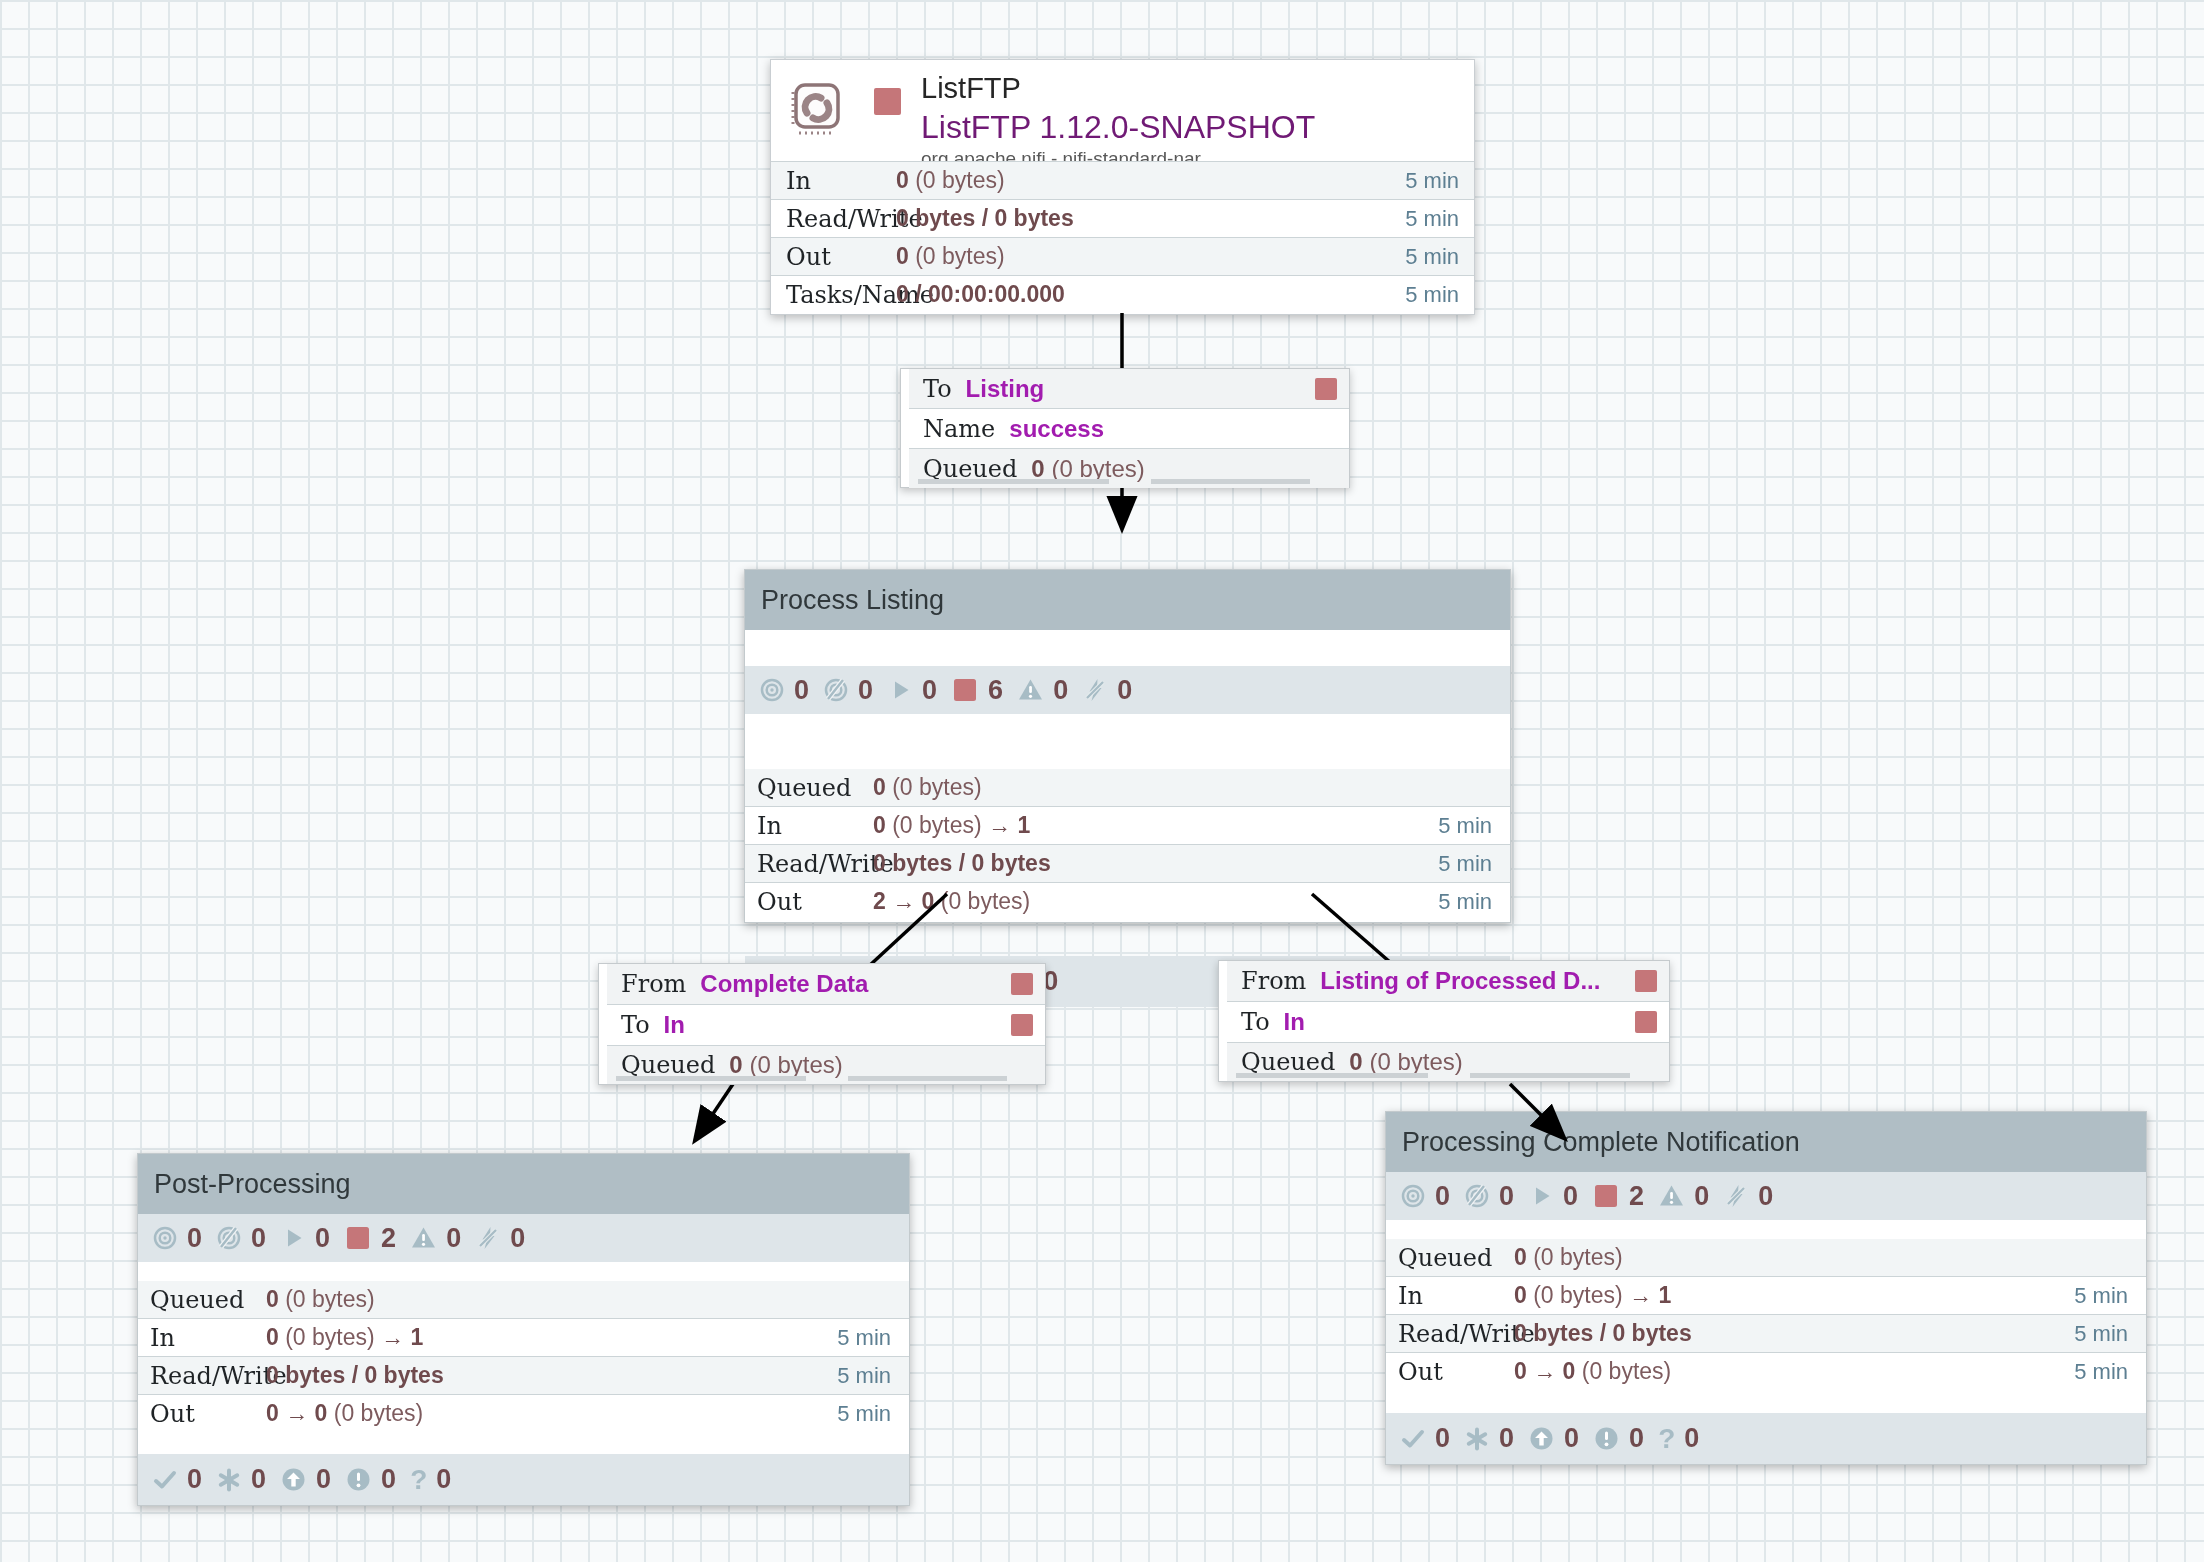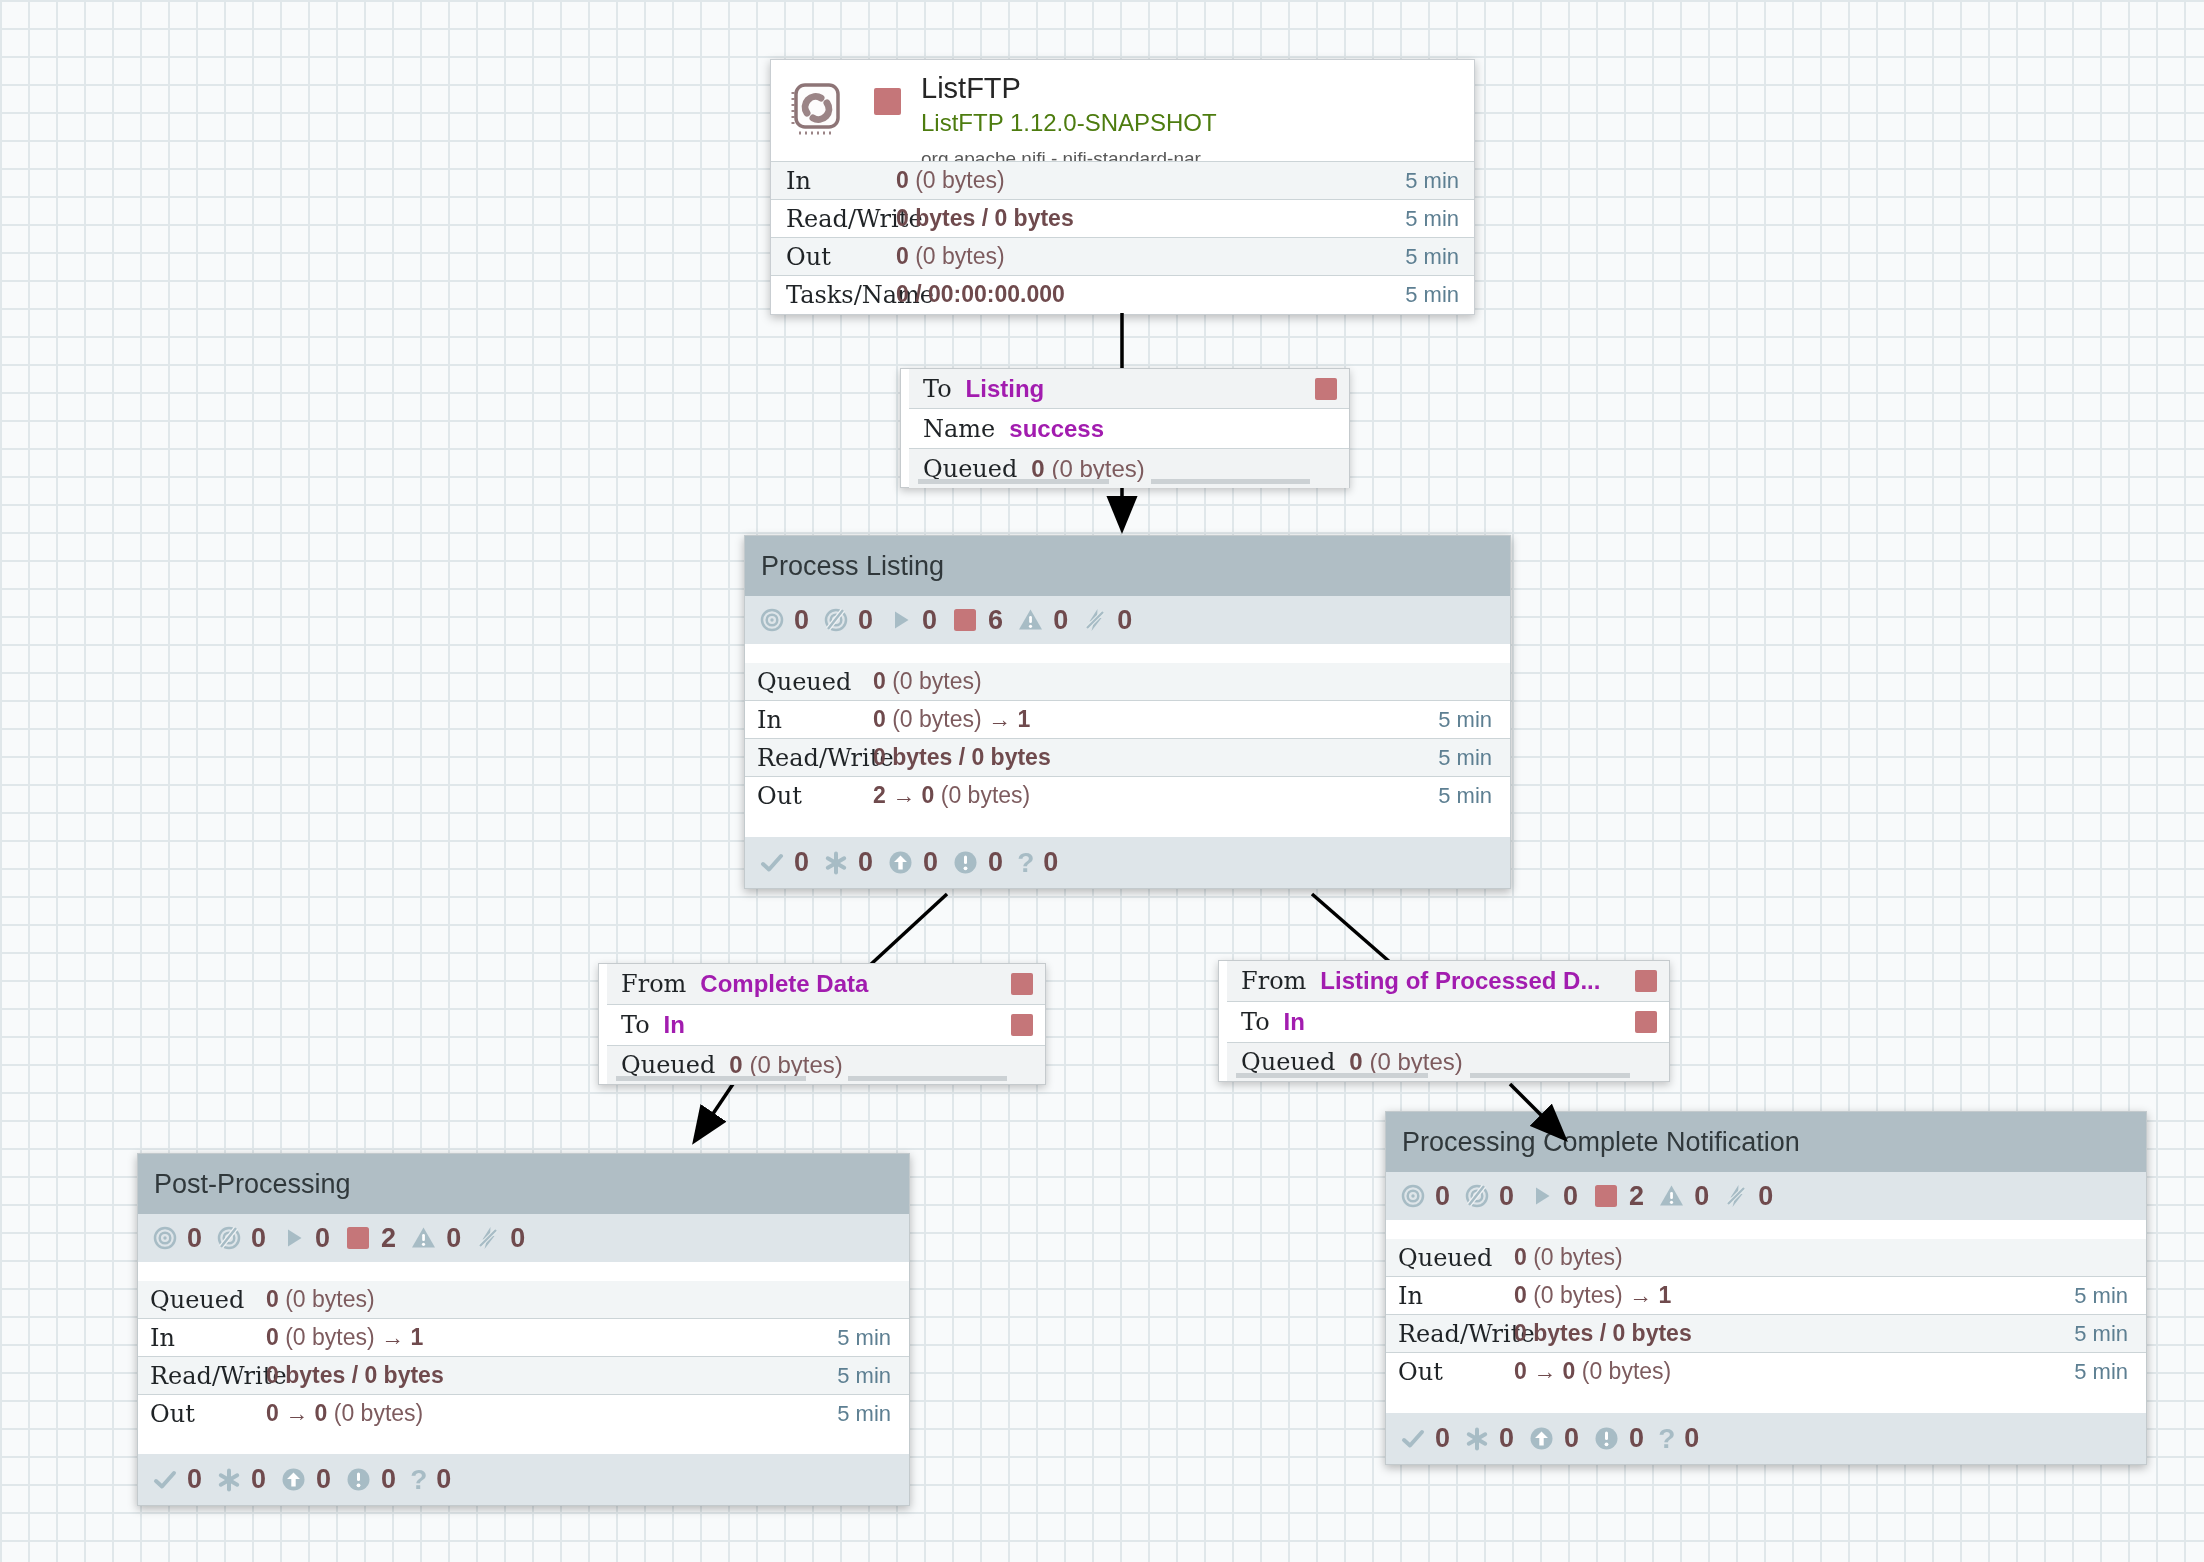--- a/index.html
+++ b/index.html
@@ -13,21 +13,21 @@
     font-family:"Liberation Sans",sans-serif;
   }
 
   
   .proc{
     position:absolute;background:#fff;border:1px solid #c9ced2;
     box-shadow:0 3px 9px rgba(0,0,0,.25);z-index:2;
   }
   .proc-head{position:relative;height:101px;}
   .proc-title{position:absolute;left:150px;top:12px;font-size:29px;color:#262626;}
-  .proc-type{position:absolute;left:150px;top:49px;font-size:24px;color:#4d7c0f;}
+  .proc-type{position:absolute;left:150px;top:49px;font-size:32px;color:#701a75;}
   .proc-bundle{position:absolute;left:150px;top:88px;font-size:19px;color:#585858;}
   .run-square{position:absolute;left:103px;top:28px;width:27px;height:27px;background:#c57679;border-radius:2px;}
   .proc-icon{position:absolute;left:14px;top:18px;}
 
   .srow{display:flex;align-items:center;height:37px;border-top:1px solid #ccd4d7;padding:0 15px;}
   .srow.gray{background:#f2f5f6;}
   .srow .lab{font-family:"DejaVu Serif",serif;font-size:24px;color:#1f2326;}
   .srow .val{position:absolute;left:125px;font-size:23px;white-space:nowrap;}
   .srow{position:relative;}
   .srow .win{margin-left:auto;font-size:22px;color:#5d7f92;}
@@ -184,21 +184,21 @@
     <div class="crow gray" style="height:38px">
       <span class="clabel">Queued</span>
       <span class="val" style="font-size:24px"><span class="vb">0</span><span class="vn"> (0 bytes)</span></span>
     </div>
     <div class="bars">
         <span class="bar b1"></span>
         <span class="bar b2"></span>
       </div>
   </div>
 
-  <div class="group" style="left:744px;top:535px;width:765px;height:352px;">
+  <div class="group" style="left:744px;top:569px;width:765px;height:352px;gap:36px;">
     <div class="ghead">
       <span class="gtitle">Process Listing</span>
     </div>
     <div class="gbadges">
       <span class="badge">
         <svg width="26" height="26" viewBox="0 0 26 26">
           <circle cx="13" cy="13" r="10" fill="none" stroke="#a7bcc5" stroke-width="2.5"></circle>
           <circle cx="13" cy="13" r="5.3" fill="none" stroke="#a7bcc5" stroke-width="2.5"></circle>
           <circle cx="13" cy="13" r="1.7" fill="#a7bcc5"></circle>
         </svg>

